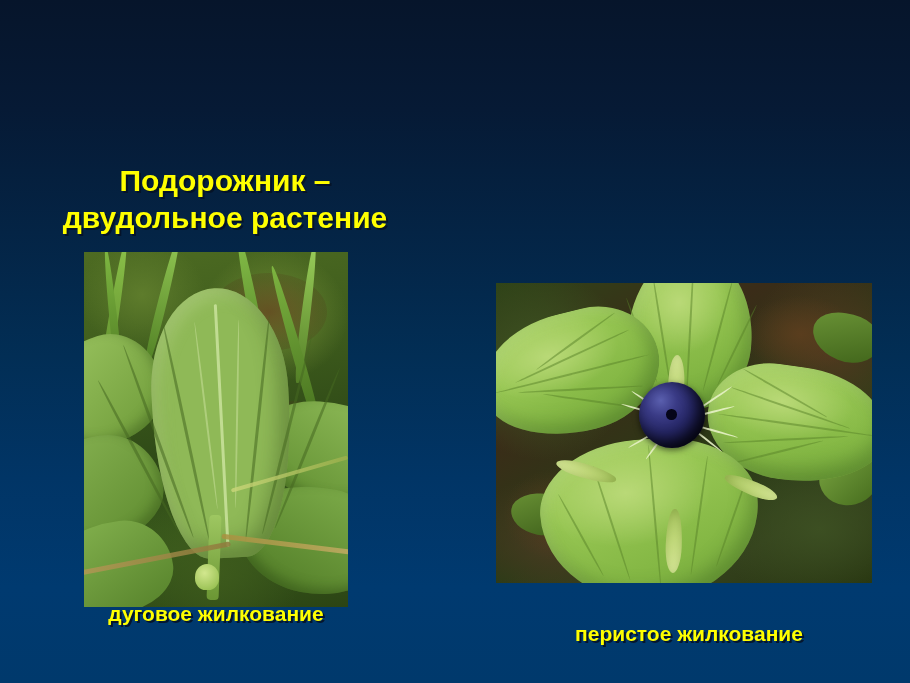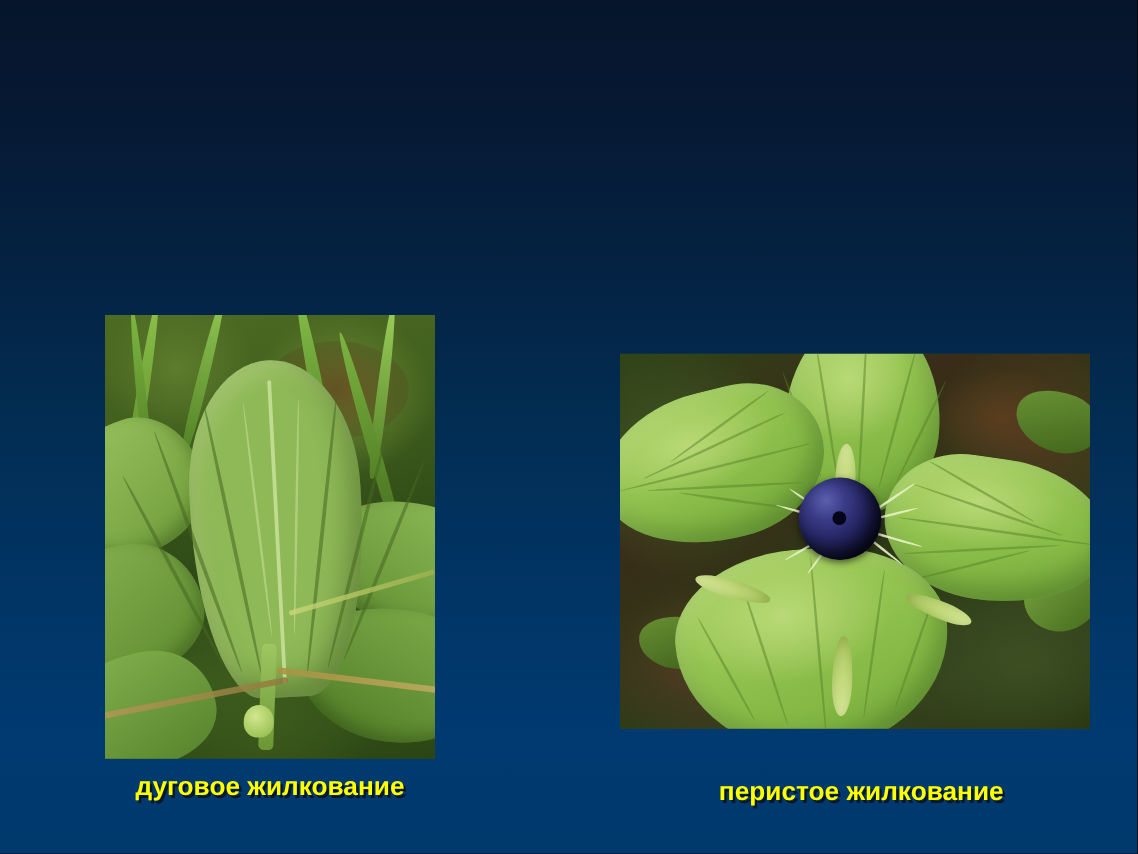--- a/index.html
+++ b/index.html
@@ -180,29 +180,30 @@
   
   .caption {
     position: absolute;
     font-size: 21px;
     font-weight: bold;
     color: #FFFF00;
     text-align: center;
     text-shadow: 2px 2px 0 rgba(5, 18, 38, 0.9);
     z-index: 7;
   }
-  .caption-left  { left: 20px;  top: 618px; width: 392px; }
+  .caption-left  { left: 20px;  top: 602px; width: 392px; }
   .caption-right { left: 505px; top: 622px; width: 368px; }
 </style>
 </head>
 <body>
 
 <div class="slide">
 
 
+  <div class="heading heading-left">Подорожник – двудольное растение</div>
 
 
   <div class="photo photo-left">
     <div class="scene">
       <div class="pl-bg"></div>
 
       <div class="pl-soil" style="left:48%;top:6%;width:44%;height:22%;"></div>
       <div class="pl-soil" style="left:60%;top:42%;width:38%;height:20%;"></div>
       <div class="pl-soil" style="left:2%;top:30%;width:26%;height:16%;opacity:.6;"></div>
 

